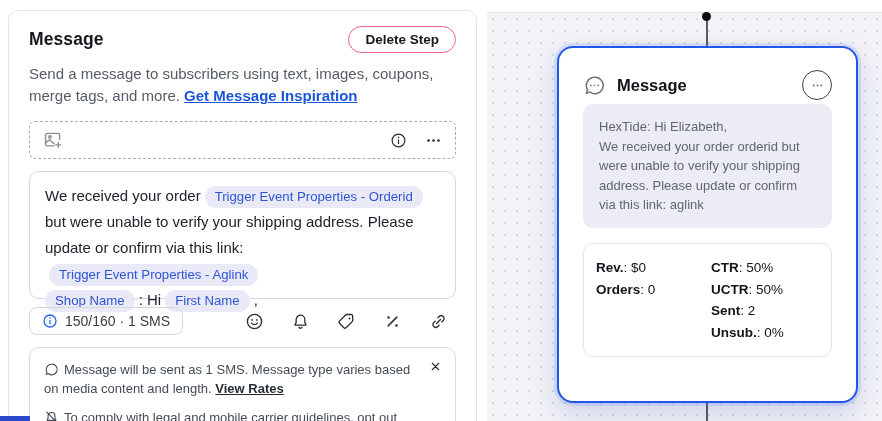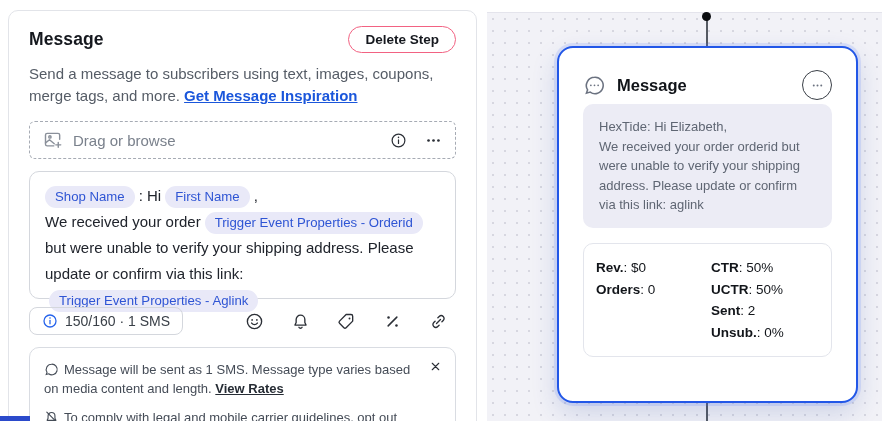--- a/index.html
+++ b/index.html
@@ -118,43 +118,42 @@
     </p>
 
     <div class="upload-box">
       <span class="u-left">
         <svg width="20" height="20" viewBox="0 0 24 24" fill="none" stroke="currentColor" stroke-width="1.7" stroke-linecap="round" stroke-linejoin="round">
           <path d="M20 11V6a2 2 0 0 0-2-2H5a2 2 0 0 0-2 2v11a2 2 0 0 0 2 2h8"></path>
           <circle cx="8.3" cy="8.3" r="1.4"></circle>
           <path d="M3 15.5l4.8-3.8 5.7 4.8"></path>
           <path d="M18.3 14.8v6M15.3 17.8h6"></path>
         </svg>
-        <span>Drag or browse</span>
       </span>
       <span class="u-right">
         <button class="tool-btn">
           <svg width="17" height="17" viewBox="0 0 24 24" fill="none" stroke="currentColor" stroke-width="1.7" stroke-linecap="round">
             <circle cx="12" cy="12" r="9"></circle>
               <path d="M12 11.2v5"></path>
               <circle cx="12" cy="7.6" r="1.1" fill="currentColor" stroke="none"></circle>
           </svg>
         </button>
         <button class="tool-btn">
           <svg width="17" height="17" viewBox="0 0 24 24" fill="currentColor">
             <circle cx="5" cy="12" r="1.9"></circle>
               <circle cx="12" cy="12" r="1.9"></circle>
               <circle cx="19" cy="12" r="1.9"></circle>
           </svg>
         </button>
       </span>
     </div>
 
     <div class="composer">
+      <div><span class="plain">We received your order</span><span class="merge-tag">Trigger Event Properties - Orderid</span><span class="plain">but were unable to verify your shipping address. Please update or confirm via this link:</span><span class="merge-tag">Trigger Event Properties - Aglink</span></div>
       <div><span class="merge-tag">Shop Name</span><span class="plain">: Hi</span><span class="merge-tag">First Name</span><span class="plain">,</span></div>
-      <div><span class="plain">We received your order</span><span class="merge-tag">Trigger Event Properties - Orderid</span><span class="plain">but were unable to verify your shipping address. Please update or confirm via this link:</span><span class="merge-tag">Trigger Event Properties - Aglink</span></div>
     </div>
 
     <div class="counter-row">
       <span class="counter-pill">
         <svg width="16" height="16" viewBox="0 0 24 24" fill="none" stroke="currentColor" stroke-width="1.9" stroke-linecap="round">
           <circle cx="12" cy="12" r="9"></circle>
             <path d="M12 11.2v5"></path>
             <circle cx="12" cy="7.6" r="1.2" fill="currentColor" stroke="none"></circle>
         </svg>
         <span>150/160 · 1 SMS</span>

